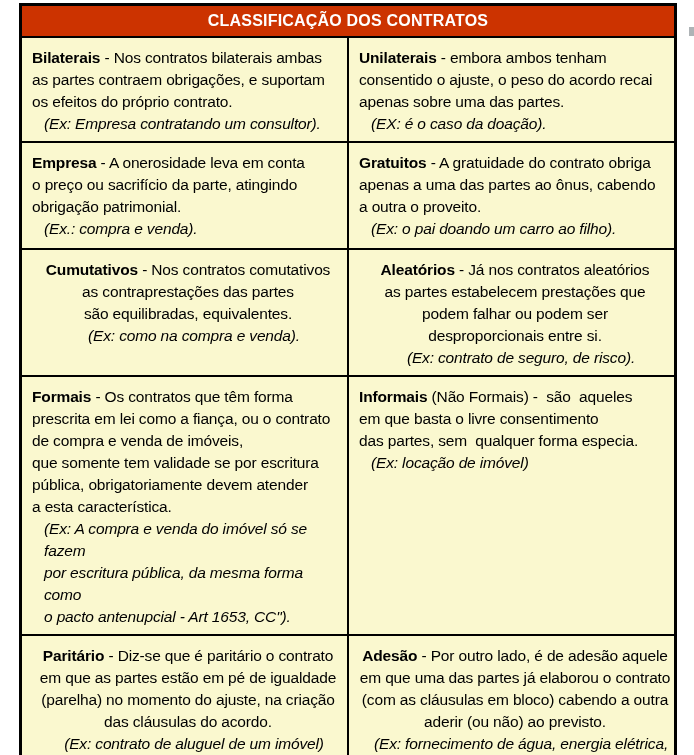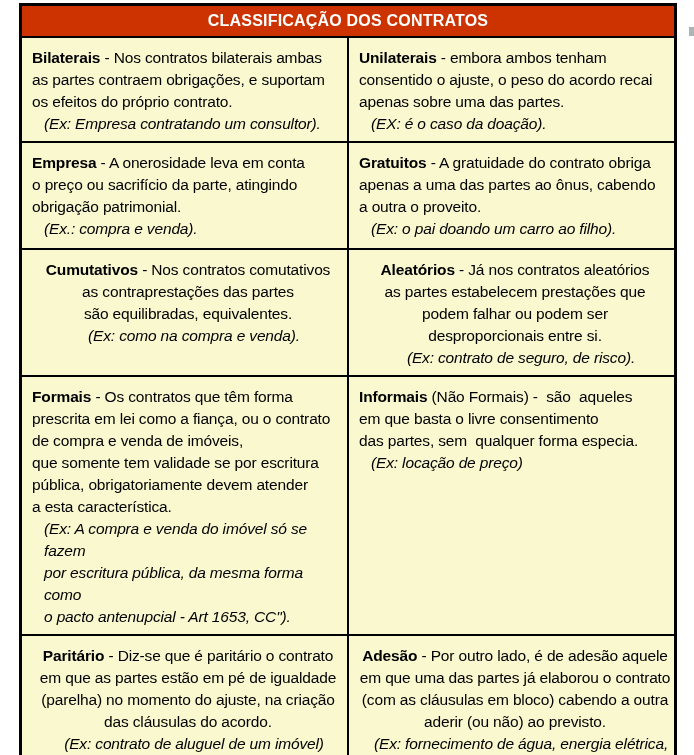--- a/index.html
+++ b/index.html
@@ -129,21 +129,21 @@
 pública, obrigatoriamente devem atender
 a esta característica.</span></p>
         <p class="example">(Ex: A compra e venda do imóvel só se fazem
 por escritura pública, da mesma forma como
 o pacto antenupcial - Art 1653, CC").</p>
       </td>
       <td>
         <p class="cell-text"><b class="term">Informais</b><span> (Não Formais)</span><span> -  </span><span>são  aqueles
 em que basta o livre consentimento
 das partes, sem  qualquer forma especia.</span></p>
-        <p class="example">(Ex: locação de preço)</p>
+        <p class="example">(Ex: locação de imóvel)</p>
       </td>
     </tr>
     <tr class="r5">
       <td>
         <p class="cell-text"><b class="term">Paritário</b><span></span><span> - </span><span>Diz-se que é paritário o contrato
 em que as partes estão em pé de igualdade
 (parelha) no momento do ajuste, na criação
 das cláusulas do acordo.</span></p>
         <p class="example">(Ex: contrato de aluguel de um imóvel)</p>
       </td>

